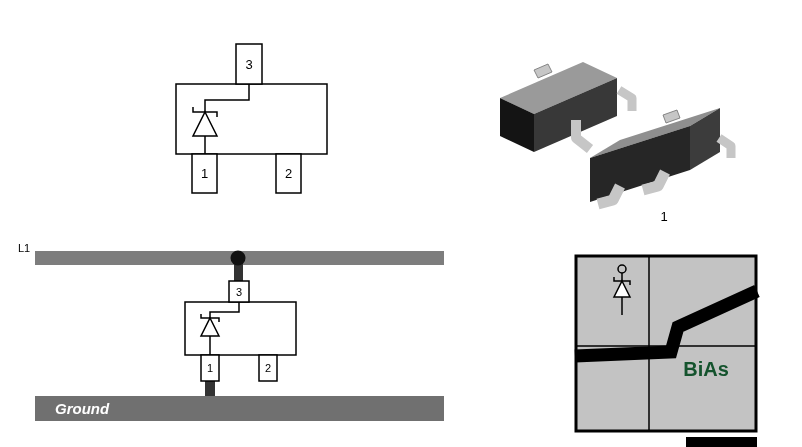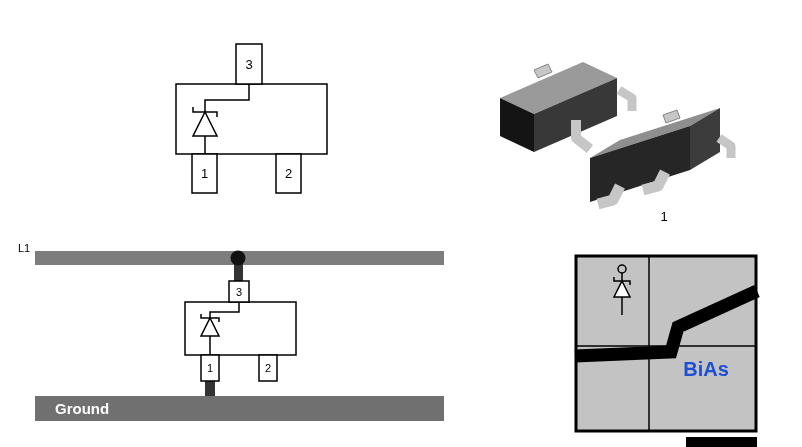--- a/index.html
+++ b/index.html
@@ -12,21 +12,21 @@
   body{font-family:"Liberation Sans","DejaVu Sans",sans-serif;}
   .canvas{position:relative;width:802px;height:447px;background:#fff;overflow:hidden;}
   svg.lineart{position:absolute;left:0;top:0;}
   .lbl{position:absolute;display:flex;align-items:center;justify-content:center;color:#000;
        font-family:"Liberation Sans","DejaVu Sans",sans-serif;}
   .lbl.left{justify-content:flex-start;text-align:center;}
   .pin-num{font-size:13px;}
   .pin-num-sm{font-size:11px;}
   .net-lbl{font-size:11px;}
   .ground-lbl{color:#fff;font-weight:bold;font-size:15px;}
-  .marking-code{font-weight:bold;font-size:20px;color:#1d4ed8;text-align:right;}
+  .marking-code{font-weight:bold;font-size:20px;color:#14532d;text-align:right;}
   .pkg-pin{font-size:13px;}
   .outline{fill:#fff;stroke:#000;stroke-width:1.5;}
   .wire{fill:none;stroke:#000;stroke-width:1.5;}
   .tri{fill:#fff;stroke:#000;stroke-width:1.5;}
   .trace{fill:var(--trace-gray);}
   .ground{fill:var(--ground-gray);}
   .grid{stroke:#000;stroke-width:1.5;}
   .conn{fill:#333;}
   .lead{stroke:#c6c6c6;fill:none;stroke-linecap:butt;stroke-linejoin:round;}
   .leadtab{fill:#c6c6c6;stroke:#6e6e6e;stroke-width:0.8;}
@@ -101,17 +101,17 @@
   <div class="lbl pin-num" style="left:236px;top:44px;width:26px;height:40px;">3</div>
   <div class="lbl pin-num" style="left:192px;top:154px;width:25px;height:39px;">1</div>
   <div class="lbl pin-num" style="left:276px;top:154px;width:25px;height:39px;">2</div>
 
   <div class="lbl pkg-pin" style="left:656px;top:208px;width:16px;height:16px;">1</div>
 
   <div class="lbl net-lbl left" style="left:18px;top:242px;width:26px;height:12px;">L1</div>
   <div class="lbl pin-num-sm" style="left:229px;top:281px;width:20px;height:21px;">3</div>
   <div class="lbl pin-num-sm" style="left:201px;top:355px;width:18px;height:26px;">1</div>
   <div class="lbl pin-num-sm" style="left:259px;top:355px;width:18px;height:26px;">2</div>
-  <div class="lbl ground-lbl left" style="left:55px;top:396px;width:120px;height:25px;">Ground</div>
+  <div class="lbl ground-lbl left" style="left:55px;top:396px;width:120px;height:25px;font-style:italic;">Ground</div>
 
   <div class="lbl marking-code" style="left:670px;top:356px;width:72px;height:26px;">BiAs</div>
 
 </div>
 
 </body></html>

